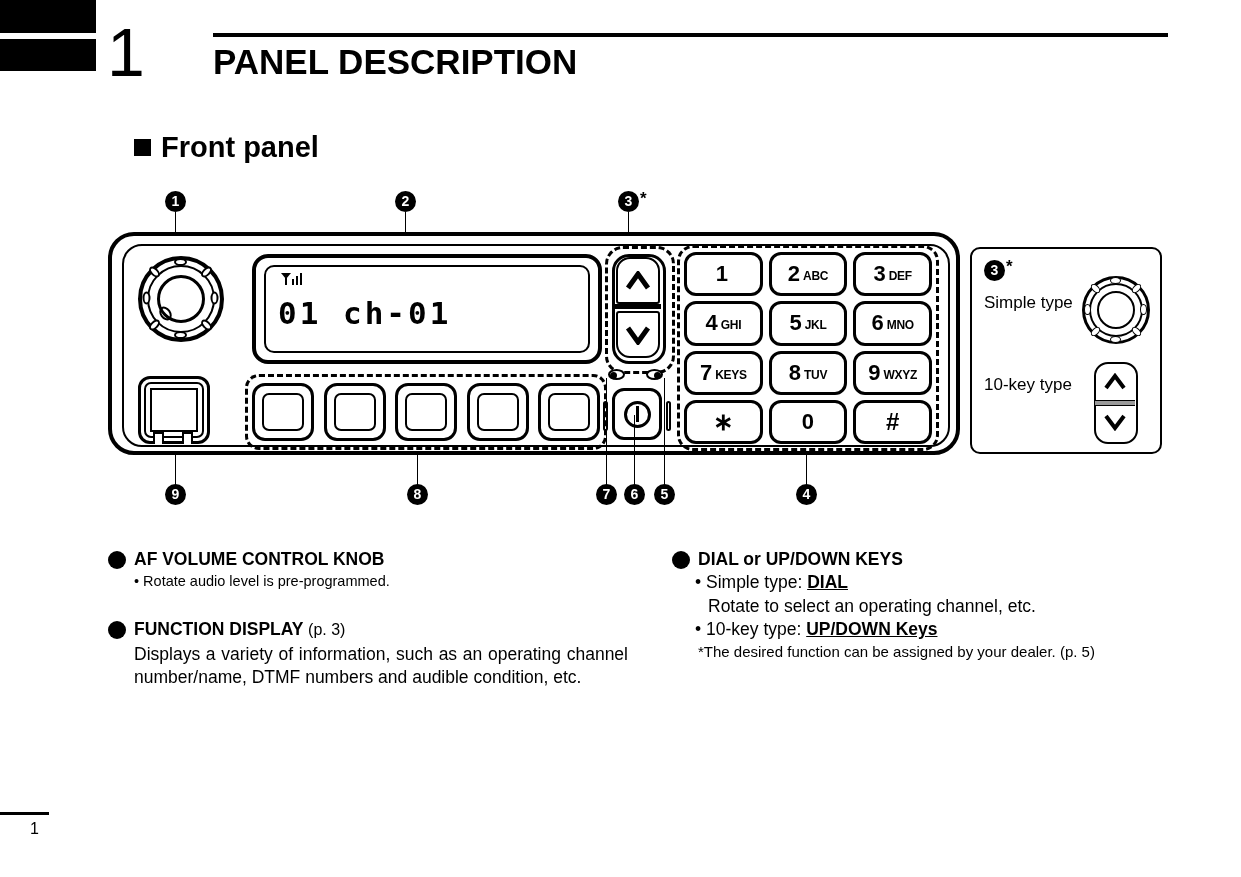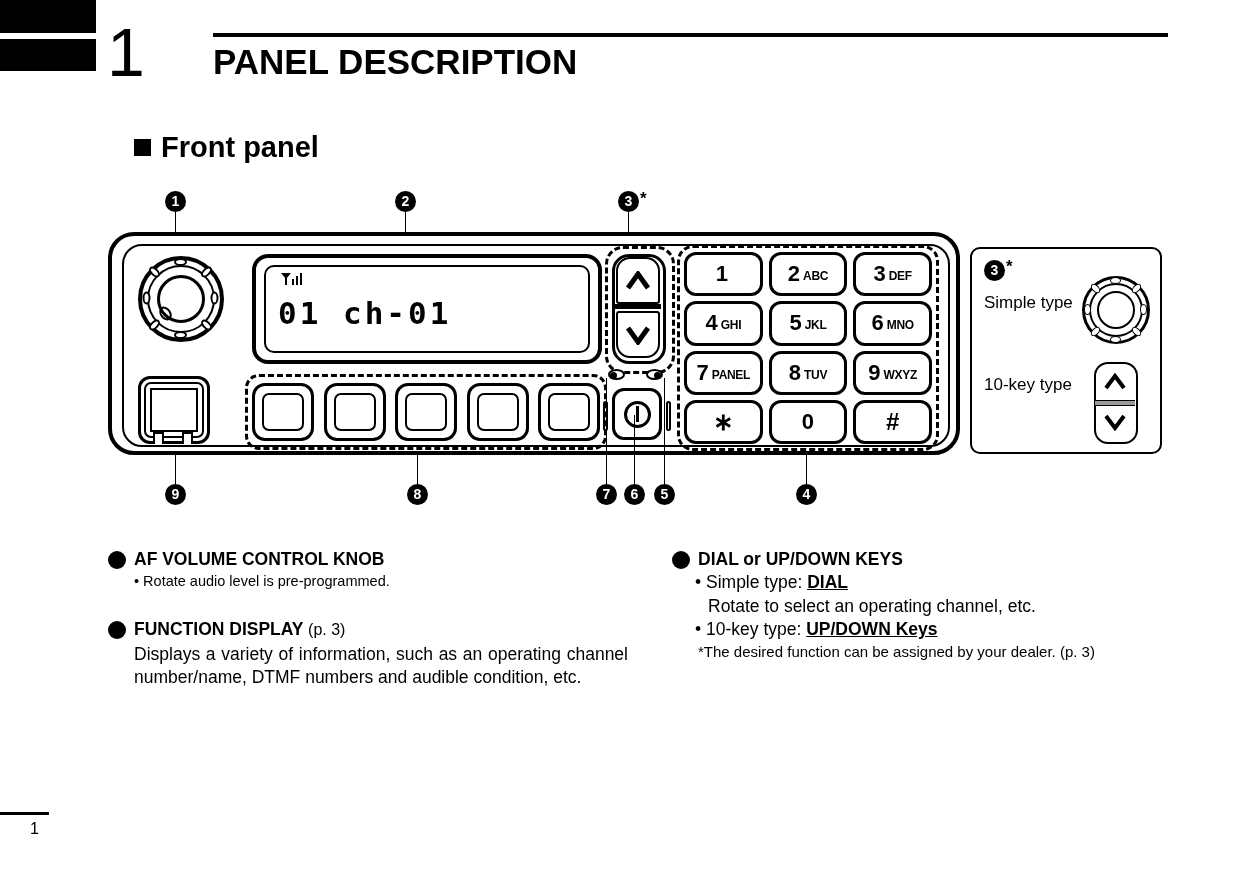--- a/index.html
+++ b/index.html
@@ -698,21 +698,21 @@
       <div class="key">
         <span class="knum">5</span>
         <span class="klet">JKL</span>
       </div>
       <div class="key">
         <span class="knum">6</span>
         <span class="klet">MNO</span>
       </div>
       <div class="key">
         <span class="knum">7</span>
-        <span class="klet">PANEL</span>
+        <span class="klet">KEYS</span>
       </div>
       <div class="key">
         <span class="knum">8</span>
         <span class="klet">TUV</span>
       </div>
       <div class="key">
         <span class="knum">9</span>
         <span class="klet">WXYZ</span>
       </div>
       <div class="key">
@@ -807,19 +807,19 @@
     <div class="entry-title">
       <span class="ebul">3</span><span>DIAL or UP/DOWN KEYS</span>
     </div>
     <div class="sub-bullet">
       <span>• Simple type: </span><b>DIAL</b>
     </div>
     <div class="sub-cont">Rotate to select an operating channel, etc.</div>
     <div class="sub-bullet">
       <span>• 10-key type: </span><b>UP/DOWN Keys</b>
     </div>
-    <div class="footnote">*The desired function can be assigned by your dealer. (p. 3)</div>
+    <div class="footnote">*The desired function can be assigned by your dealer. (p. 5)</div>
   </div>
 
 </div>
 
 <div class="footer-rule"></div>
 <div class="footer-page">1</div>
 
 </body></html>

